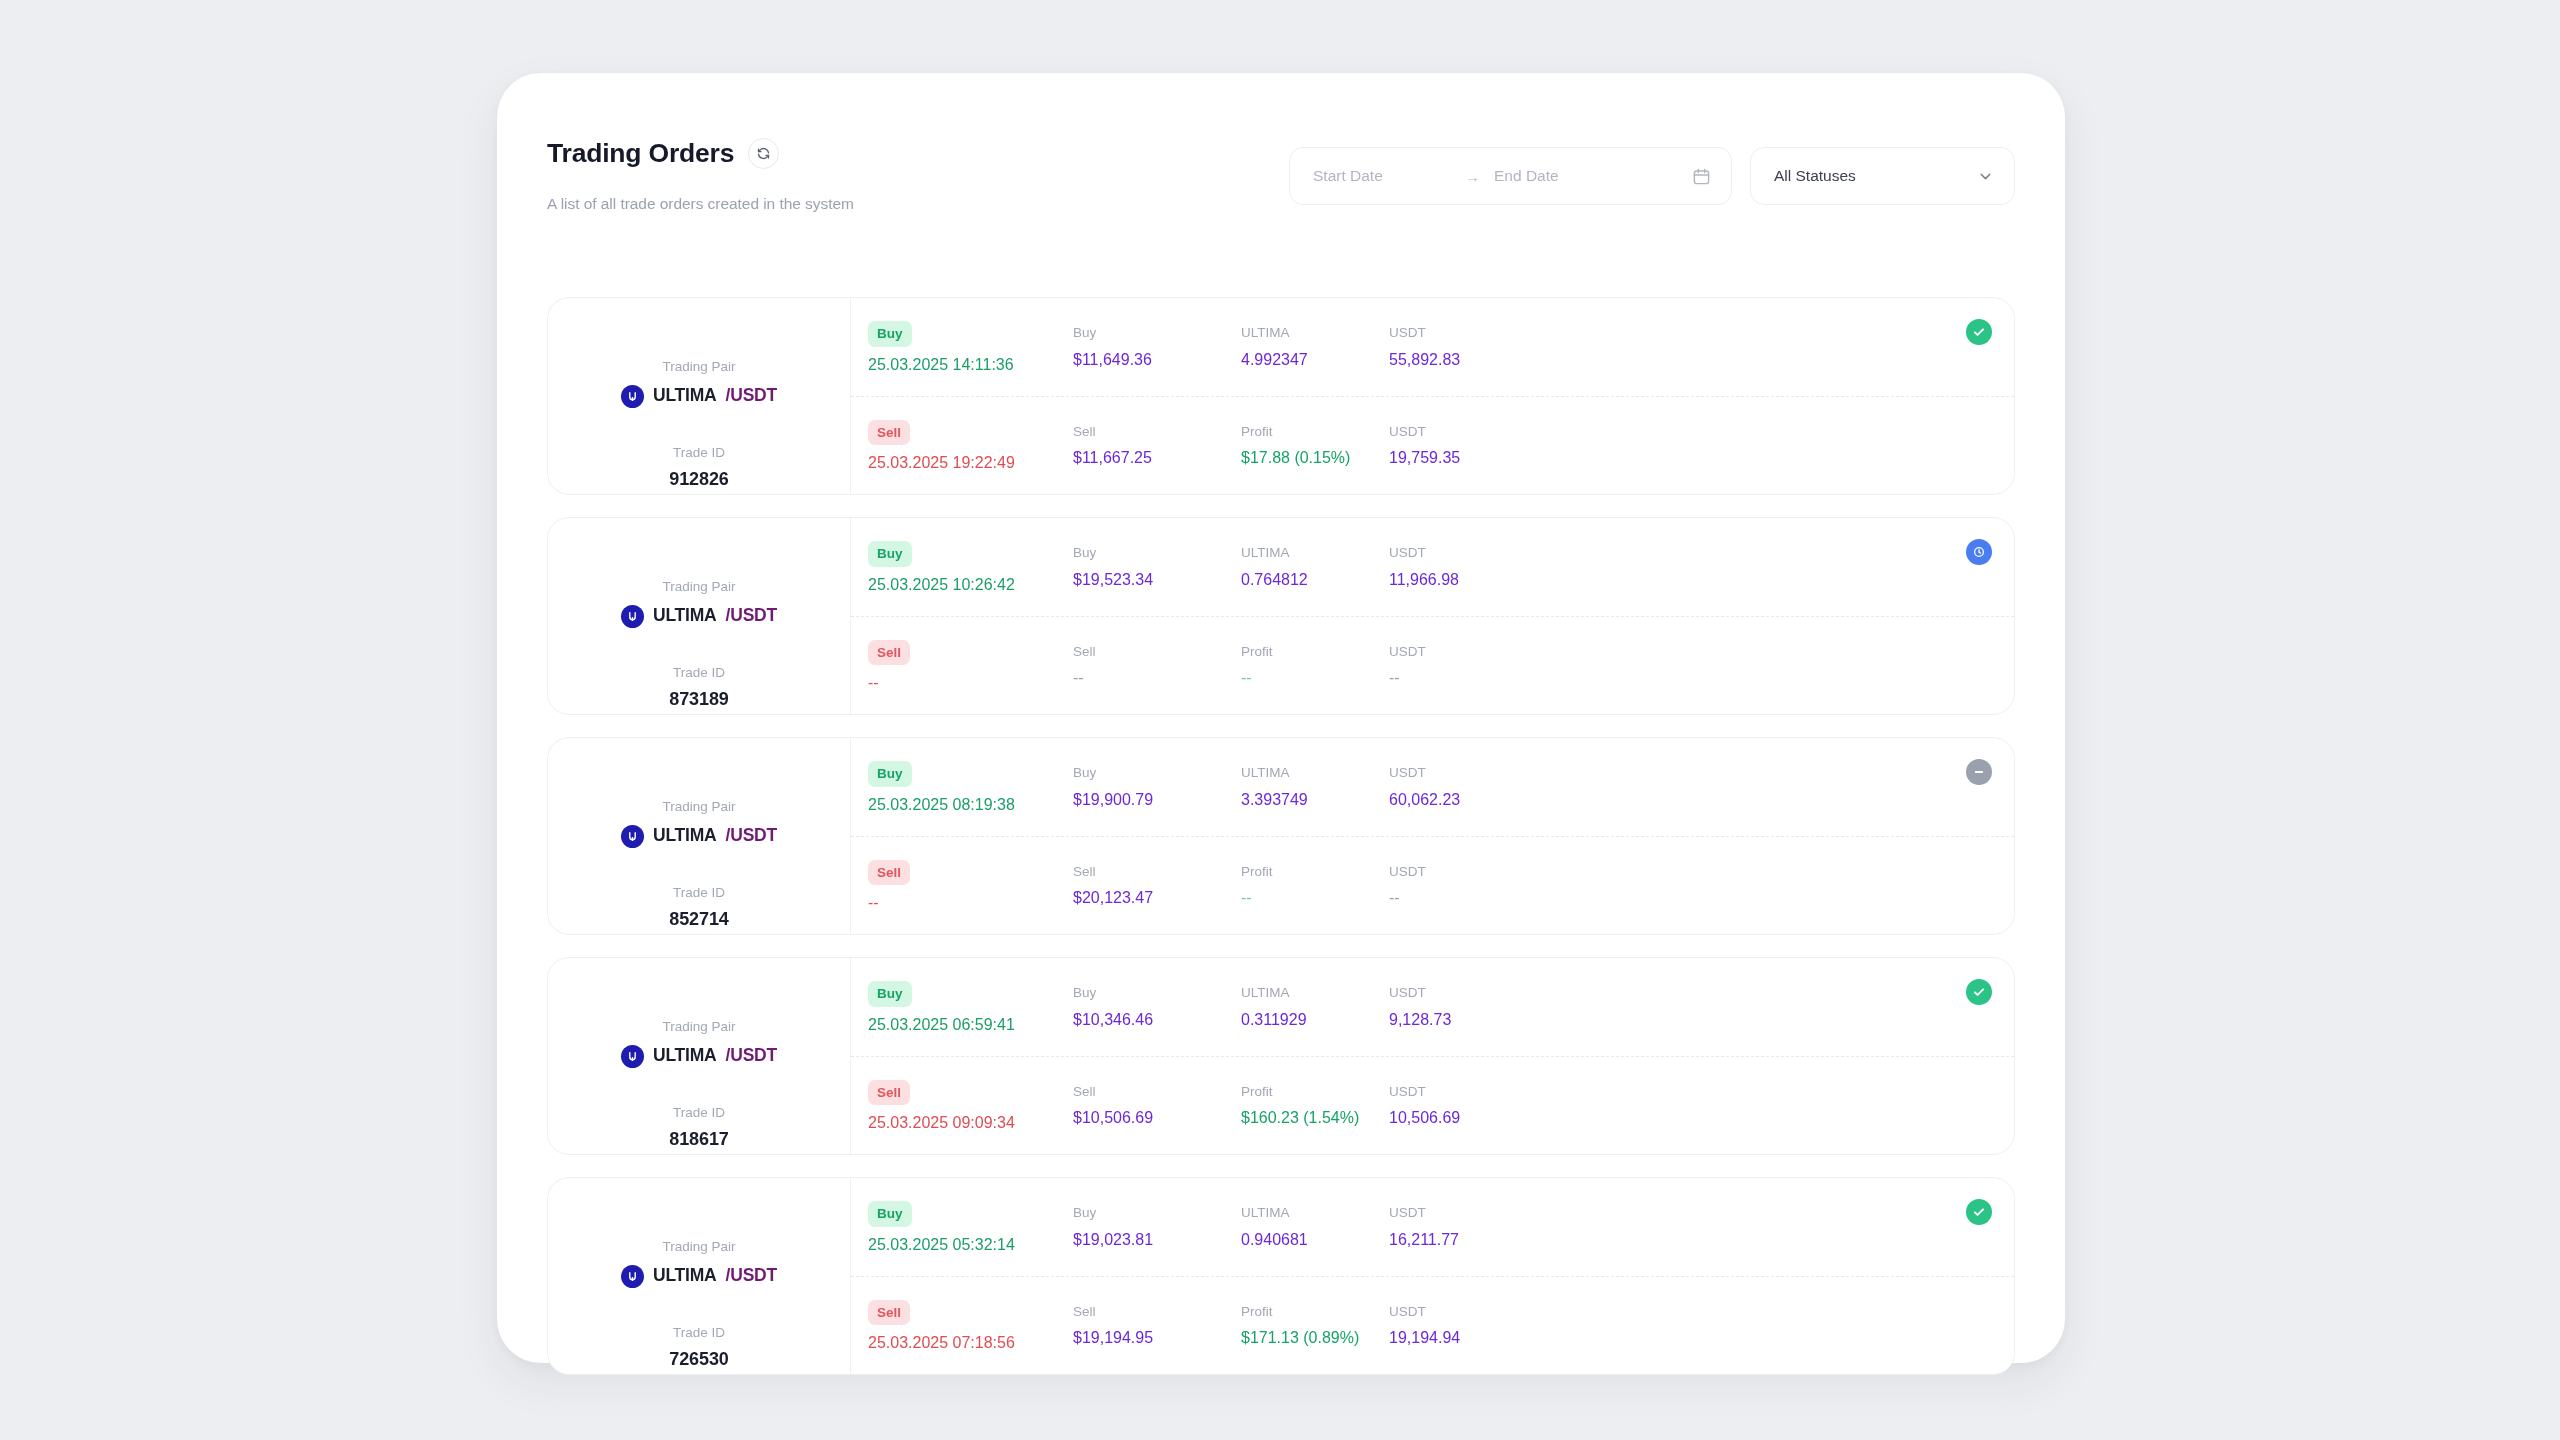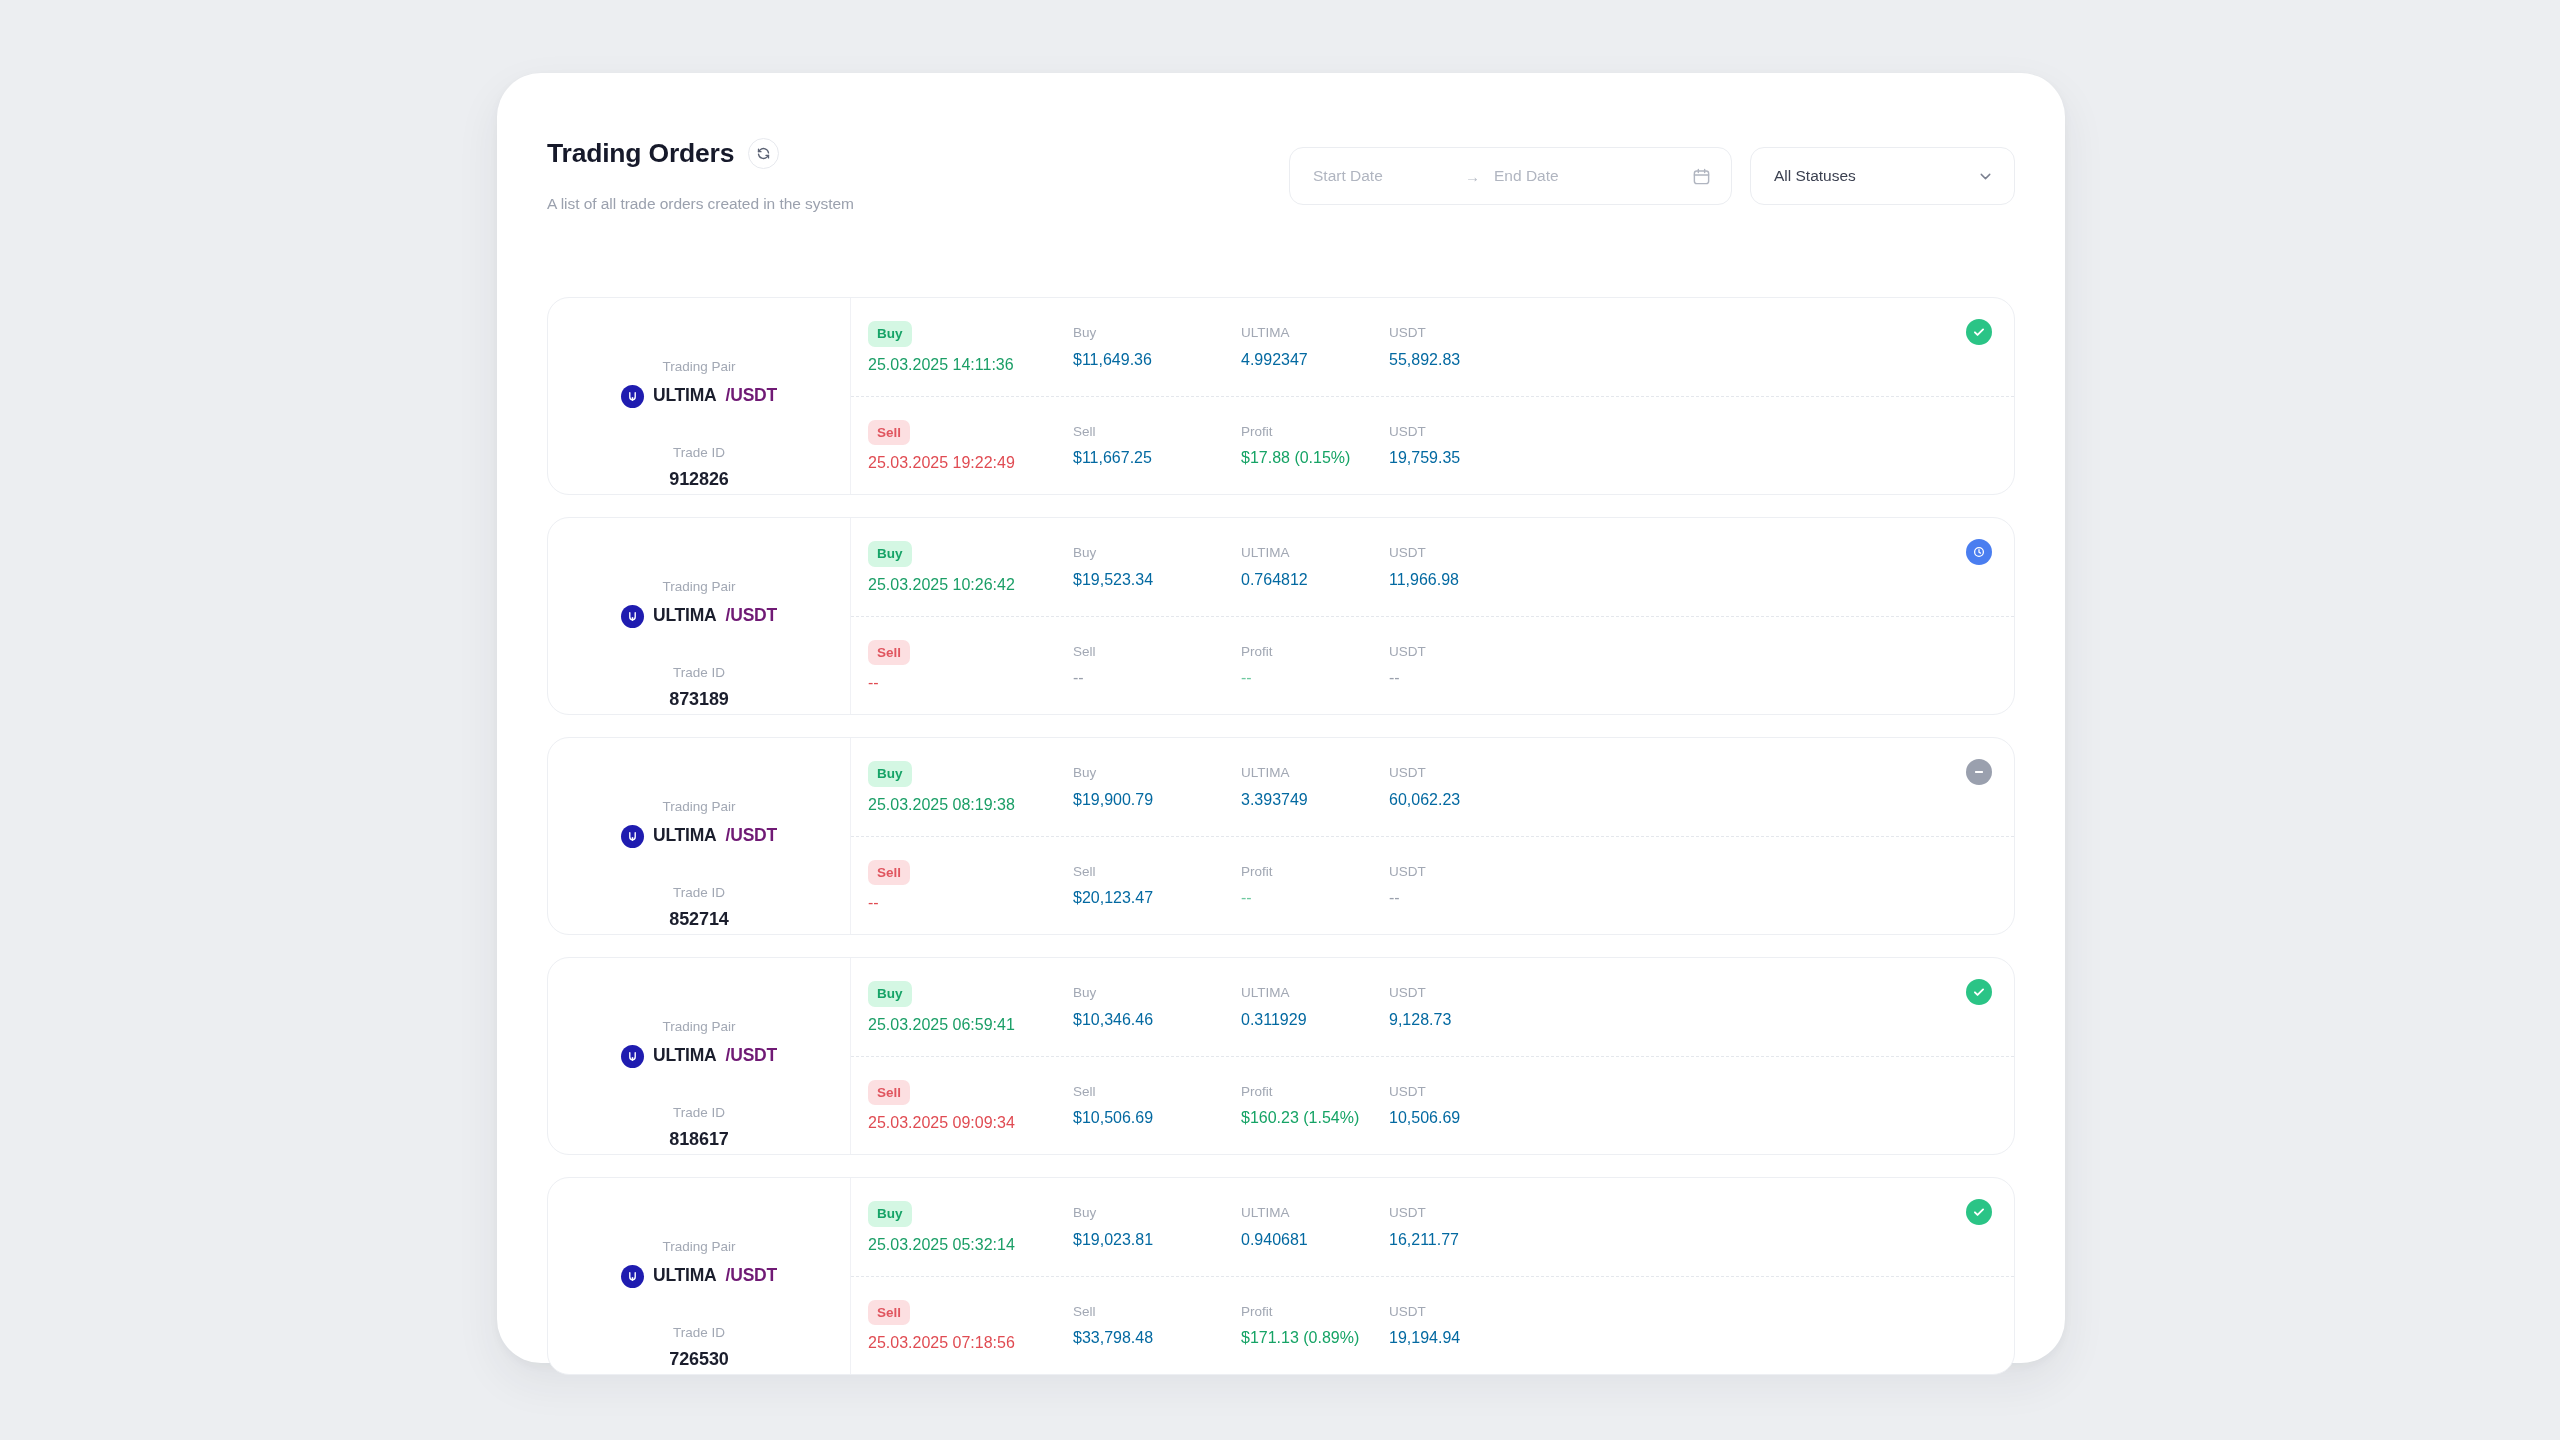--- a/index.html
+++ b/index.html
@@ -196,21 +196,21 @@
 
   .cell-label {
     font-size: 13.5px;
     color: #a2a8b4;
     line-height: 1;
     margin-bottom: 12px;
     white-space: nowrap;
   }
   .cell-value {
     font-size: 16px;
-    color: #0369a1;
+    color: #6d28d9;
     line-height: 1;
     white-space: nowrap;
   }
   .cell-value.muted { color: #9aa0ac; }
 
   .badge {
     display: inline-block;
     font-size: 13.5px;
     font-weight: 700;
     line-height: 1;
@@ -599,21 +599,21 @@
         </div>
       </div>
 
       <div class="leg sell">
         <div class="cell c-side">
           <span class="badge sell">Sell</span>
           <div class="ts sell">25.03.2025 07:18:56</div>
         </div>
         <div class="cell c-price">
           <div class="cell-label">Sell</div>
-          <div class="cell-value">$33,798.48</div>
+          <div class="cell-value">$19,194.95</div>
         </div>
         <div class="cell c-amount">
           <div class="cell-label">Profit</div>
           <div class="profit">$171.13 (0.89%)</div>
         </div>
         <div class="cell c-usdt">
           <div class="cell-label">USDT</div>
           <div class="cell-value">19,194.94</div>
         </div>
       </div>

